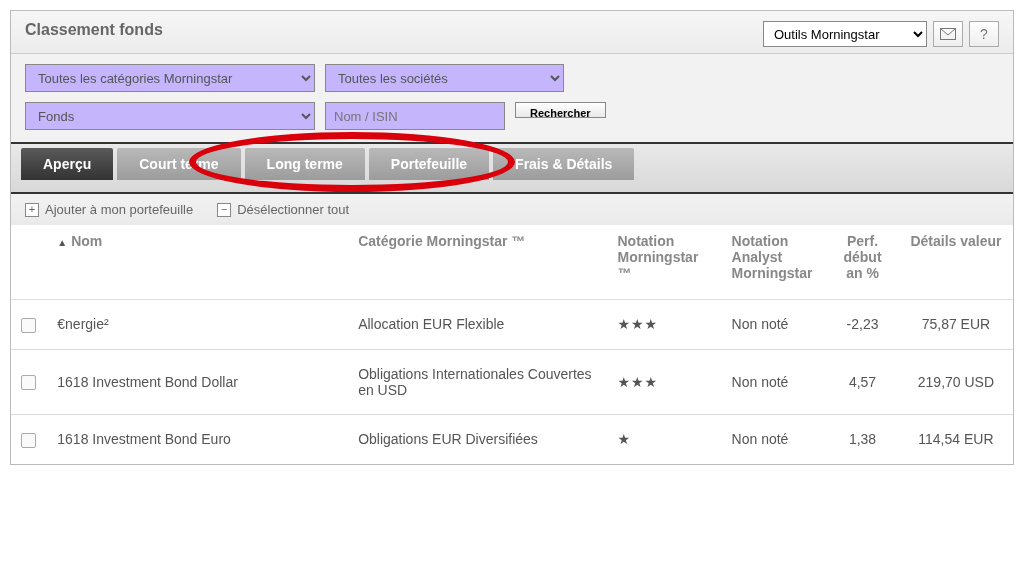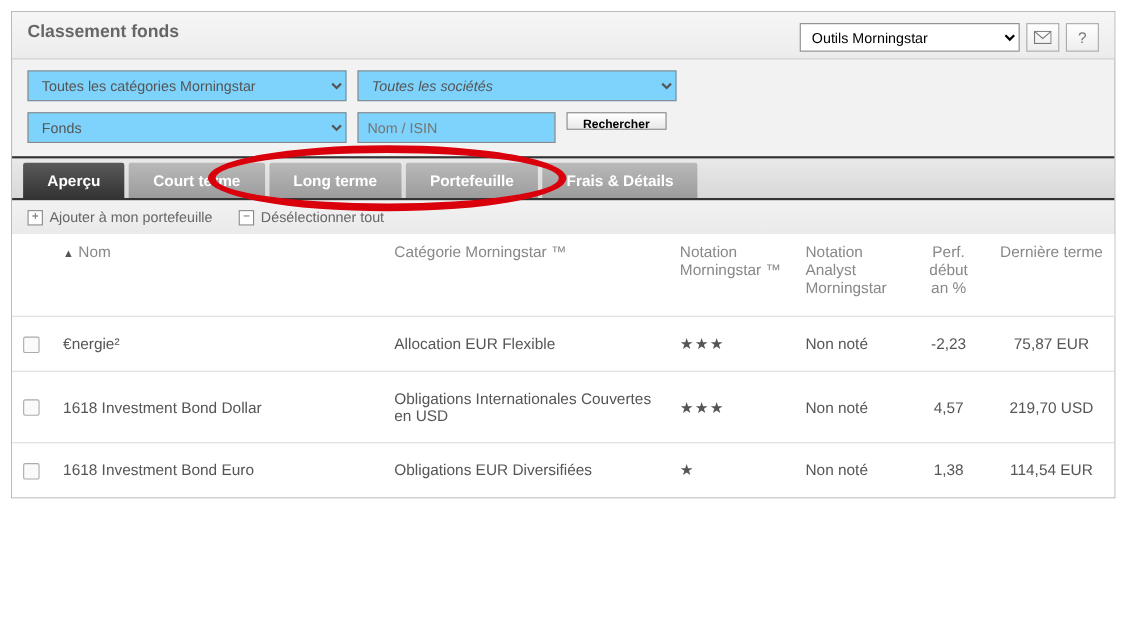--- a/index.html
+++ b/index.html
@@ -27,67 +27,67 @@
     font-weight: bold;
     color: #666;
     flex: 1;
   }
   .tools-select {
     background: #fff;
     border: 1px solid #888;
     height: 26px;
     padding: 2px 6px;
     font-size: 13px;
-    width: 200px;
+    width: 164px;
   }
   .icon-box {
     width: 30px;
     height: 26px;
     border: 1px solid #aaa;
     margin-left: 6px;
     display: flex;
     align-items: center;
     justify-content: center;
     background: linear-gradient(#fff,#eee);
     color: #777;
     font-size: 14px;
   }
   .filters-row {
     padding: 10px 14px 4px 14px;
     display: flex;
     gap: 10px;
   }
   .filters-row.second { padding-top: 6px; padding-bottom: 12px; }
   .filter-select, .filter-input {
-    background: #7dd3fc;
+    background: #c4b5fd;
     border: 1px solid #888;
     height: 28px;
     padding: 3px 8px;
     font-size: 13px;
     color: #555;
   }
   .w-cat { width: 290px; }
-  .w-soc { width: 290px; font-style: italic; }
+  .w-soc { width: 239px; }
   .w-fonds { width: 290px; }
   .w-isin { width: 180px; }
   .btn-search {
     border: 1px solid #888;
     background: linear-gradient(#fff,#e8e8e8);
     padding: 4px 14px;
     font-size: 11px;
     font-weight: bold;
     cursor: pointer;
     height: 16px;
   }
   .tabs-wrap {
     position: relative;
     border-top: 2px solid #333;
     border-bottom: 2px solid #333;
     background: linear-gradient(#e9e9e9,#d8d8d8);
-    height: 40px;
+    height: 52px;
     display: flex;
     align-items: stretch;
     padding: 0 10px;
   }
   .tab {
     display:flex;
     align-items:center;
     justify-content:center;
     padding: 0 22px;
     color: #fff;
@@ -131,21 +131,21 @@
     align-items:center;justify-content:center;font-size:11px;line-height:1;
     background:#fff;
   }
   table.data {
     width: 100%;
     border-collapse: collapse;
     background: #fff;
   }
   table.data th {
     text-align: left;
-    font-weight: normal;
+    font-weight: bold;
     color: #888;
     font-size: 14px;
     padding: 8px 10px 18px 10px;
     vertical-align: top;
     background: #fff;
     margin-top: 48px;
   }
   table.data th.num, table.data td.num { text-align: center; }
   table.data td {
     padding: 16px 10px;
@@ -227,21 +227,21 @@
     <thead>
       <tr>
         <th class="col-chk"></th>
         <th class="col-name">
           <span class="sort-arrow">▲</span><span>Nom</span>
         </th>
         <th class="col-cat">Catégorie Morningstar ™</th>
         <th class="col-rating">Notation Morningstar ™</th>
         <th class="col-analyst">Notation Analyst Morningstar</th>
         <th class="col-perf num">Perf. début an %</th>
-        <th class="col-last num">Dernière terme</th>
+        <th class="col-last num">Détails valeur</th>
       </tr>
     </thead>
     <tbody>
       <tr>
         <td><span class="chk"></span></td>
         <td>€nergie²</td>
         <td>Allocation EUR Flexible</td>
         <td class="stars">★★★</td>
         <td>Non noté</td>
         <td class="num">-2,23</td>

